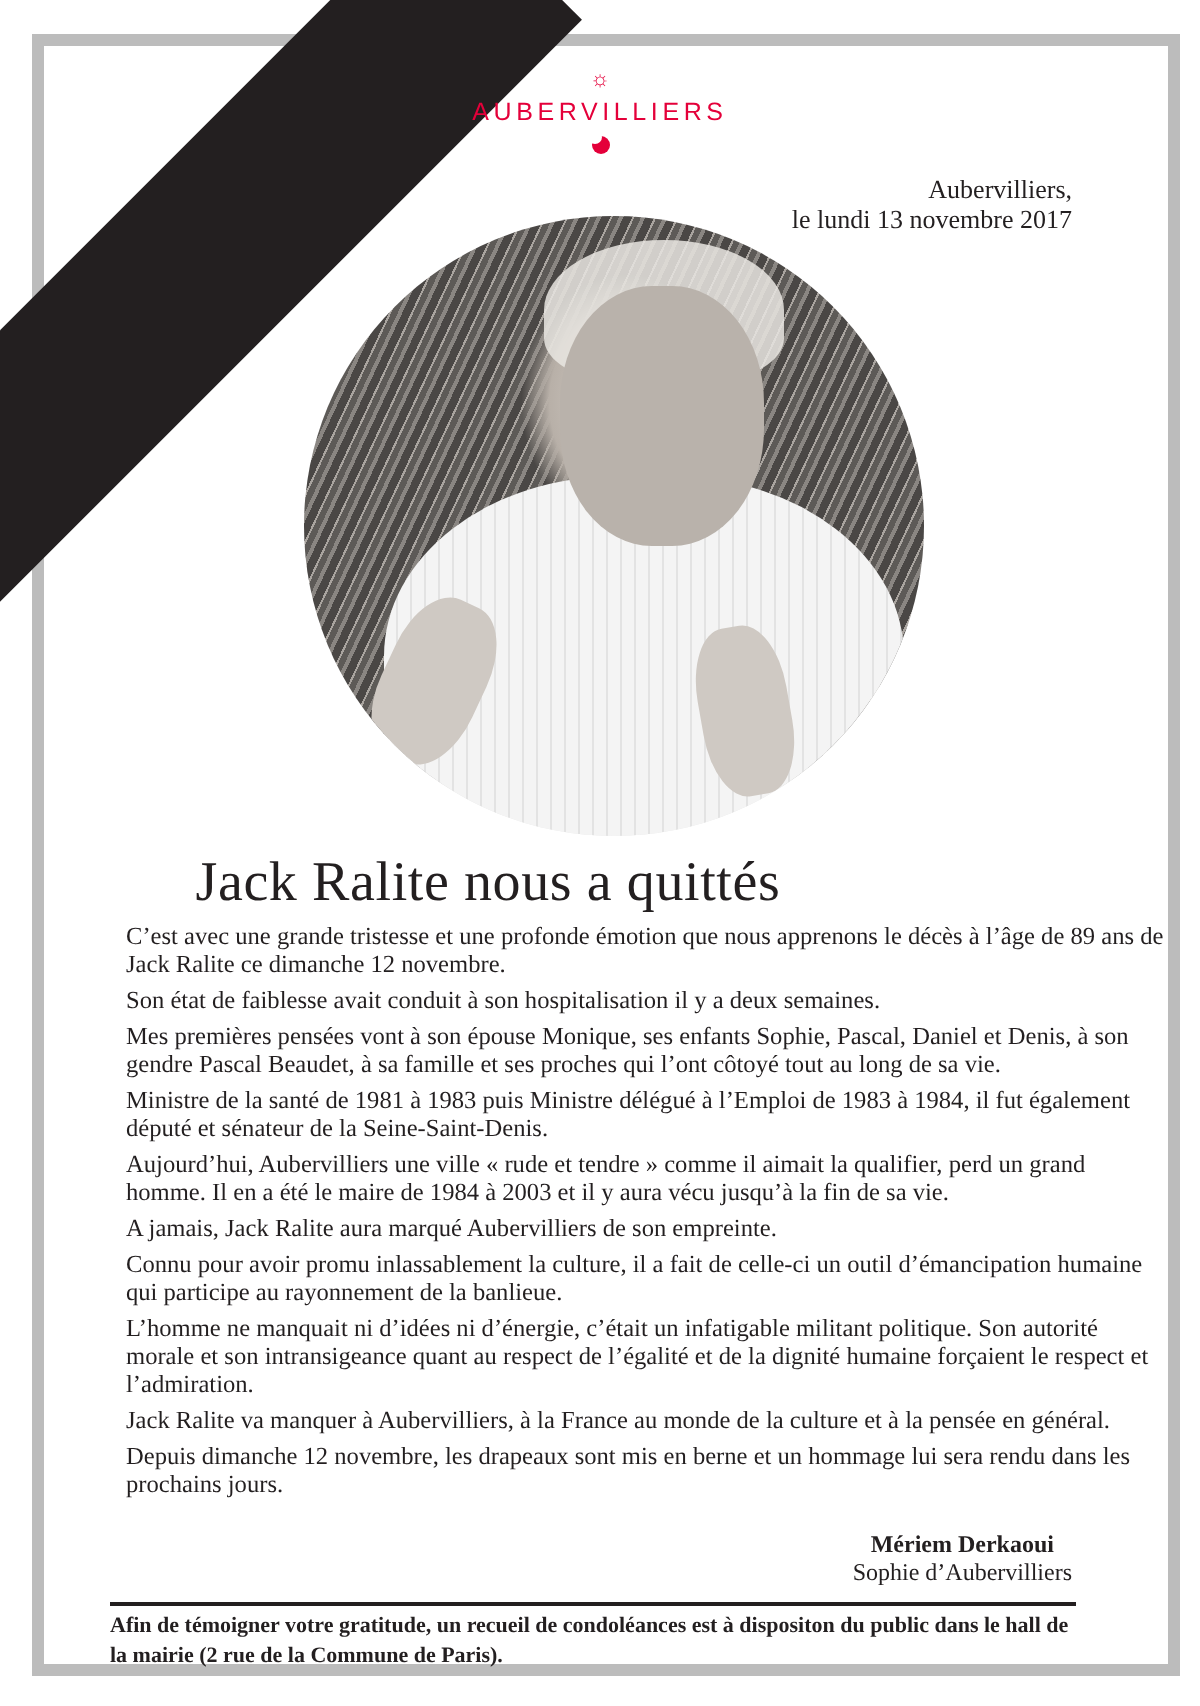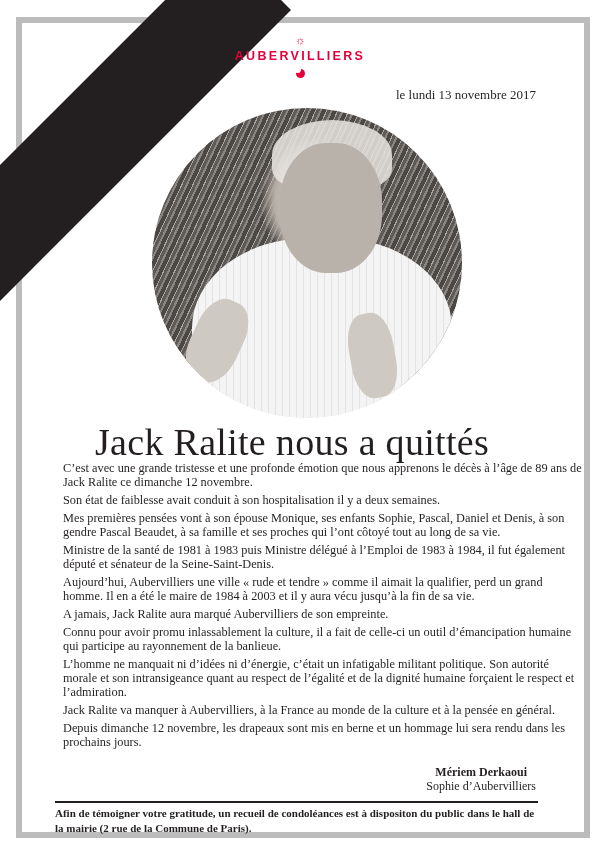--- a/index.html
+++ b/index.html
@@ -12,58 +12,59 @@
   .frame {
     position: absolute; left: 16px; top: 17px; width: 562px; height: 809px;
     border: 6px solid #bcbcbc;
   }
   .ribbon {
     position: absolute; left: -110px; top: 80px; width: 430px; height: 96px;
     background: #231f20; transform: rotate(-45deg); transform-origin: center;
   }
   .logo { position: absolute; left: 0; width: 600px; top: 35px; text-align: center; color: #e4003a; }
   .logo .sun { font-size: 11px; line-height: 11px; }
-  .logo .name { font-family: "Liberation Sans", "DejaVu Sans", sans-serif; font-weight: bold; font-size: 12.5px; letter-spacing: 2.3px; line-height: 16px; margin-top: 2px; }
+  .logo .name { font-family: "Liberation Sans", "DejaVu Sans", sans-serif; font-weight: normal; font-size: 12.5px; letter-spacing: 2.3px; line-height: 16px; margin-top: 2px; }
   .logo .moon { display: inline-block; width: 9px; height: 9px; border-radius: 50%; background: #e4003a; margin-top: 2px; position: relative; }
   .logo .moon::after { content: ""; position: absolute; left: -2px; top: -3px; width: 7px; height: 7px; border-radius: 50%; background: #fff; }
   .dateline { position: absolute; right: 64px; top: 87px; text-align: right; font-size: 13px; line-height: 15px; }
   .photo {
     position: absolute; left: 152px; top: 108px; width: 310px; height: 310px; border-radius: 50%; overflow: hidden;
     background:
       radial-gradient(ellipse 70px 85px at 52% 30%, #d8d2cc 0%, #b8b0a8 55%, rgba(0,0,0,0) 75%),
       radial-gradient(ellipse 150px 120px at 50% 88%, #f2f2f2 0%, #e6e6e6 55%, rgba(0,0,0,0) 72%),
       repeating-linear-gradient(115deg, #5d5a57 0 3px, #8a8682 3px 5px, #4a4745 5px 9px, #a9a49f 9px 10px),
       #6b6865;
   }
   .photo .hair { position: absolute; left: 120px; top: 12px; width: 120px; height: 70px; border-radius: 50% 50% 30% 30%; background: #e9e6e2; opacity: 0.85; }
   .photo .face { position: absolute; left: 128px; top: 35px; width: 102px; height: 130px; border-radius: 45% 45% 45% 45%; background: #b9b2ab; }
   .photo .shirt { position: absolute; left: 40px; top: 130px; width: 260px; height: 200px; border-radius: 45% 45% 0 0; background: repeating-linear-gradient(90deg, #f4f4f4 0 6px, #e3e3e3 6px 7px); }
   .photo .hand-l { position: absolute; left: 40px; top: 190px; width: 50px; height: 85px; border-radius: 40%; background: #cfc9c3; transform: rotate(25deg); }
   .photo .hand-r { position: absolute; left: 198px; top: 205px; width: 45px; height: 85px; border-radius: 40%; background: #cfc9c3; transform: rotate(-10deg); }
-  .title { position: absolute; left: 0; width: 488px; top: 418px; text-align: center; font-size: 38px; line-height: 48px; letter-spacing: 0.3px; padding-left: 48px; }
+  .title { position: absolute; left: 0; width: 488px; top: 418px; text-align: center; font-size: 28px; line-height: 48px; letter-spacing: 0.3px; }
   .body { position: absolute; left: 63px; width: 522px; top: 461px; font-size: 12.3px; line-height: 14px; }
   .body p { margin: 0 0 4px 0; }
   .sign { position: absolute; right: 64px; top: 765px; text-align: center; font-size: 12px; line-height: 14px; }
   .sign .n { font-weight: bold; }
   .rule { position: absolute; left: 55px; width: 483px; top: 801px; height: 2px; background: #231f20; }
   .foot { position: absolute; left: 55px; width: 490px; top: 806px; font-size: 11px; line-height: 15px; font-weight: bold; }
 </style>
 </head>
 <body>
 
 <div class="frame"></div>
 <div class="ribbon"></div>
 
 <div class="logo">
   <div class="sun">☼</div>
   <div class="name">AUBERVILLIERS</div>
   <span class="moon"></span>
 </div>
 
 <div class="dateline">
+  <div>Aubervilliers,</div>
   <div>le lundi 13 novembre 2017</div>
 </div>
 
 <div class="photo" title="Portrait en noir et blanc de Jack Ralite">
   <div class="shirt"></div>
   <div class="hair"></div>
   <div class="face"></div>
   <div class="hand-l"></div>
   <div class="hand-r"></div>
 </div>

